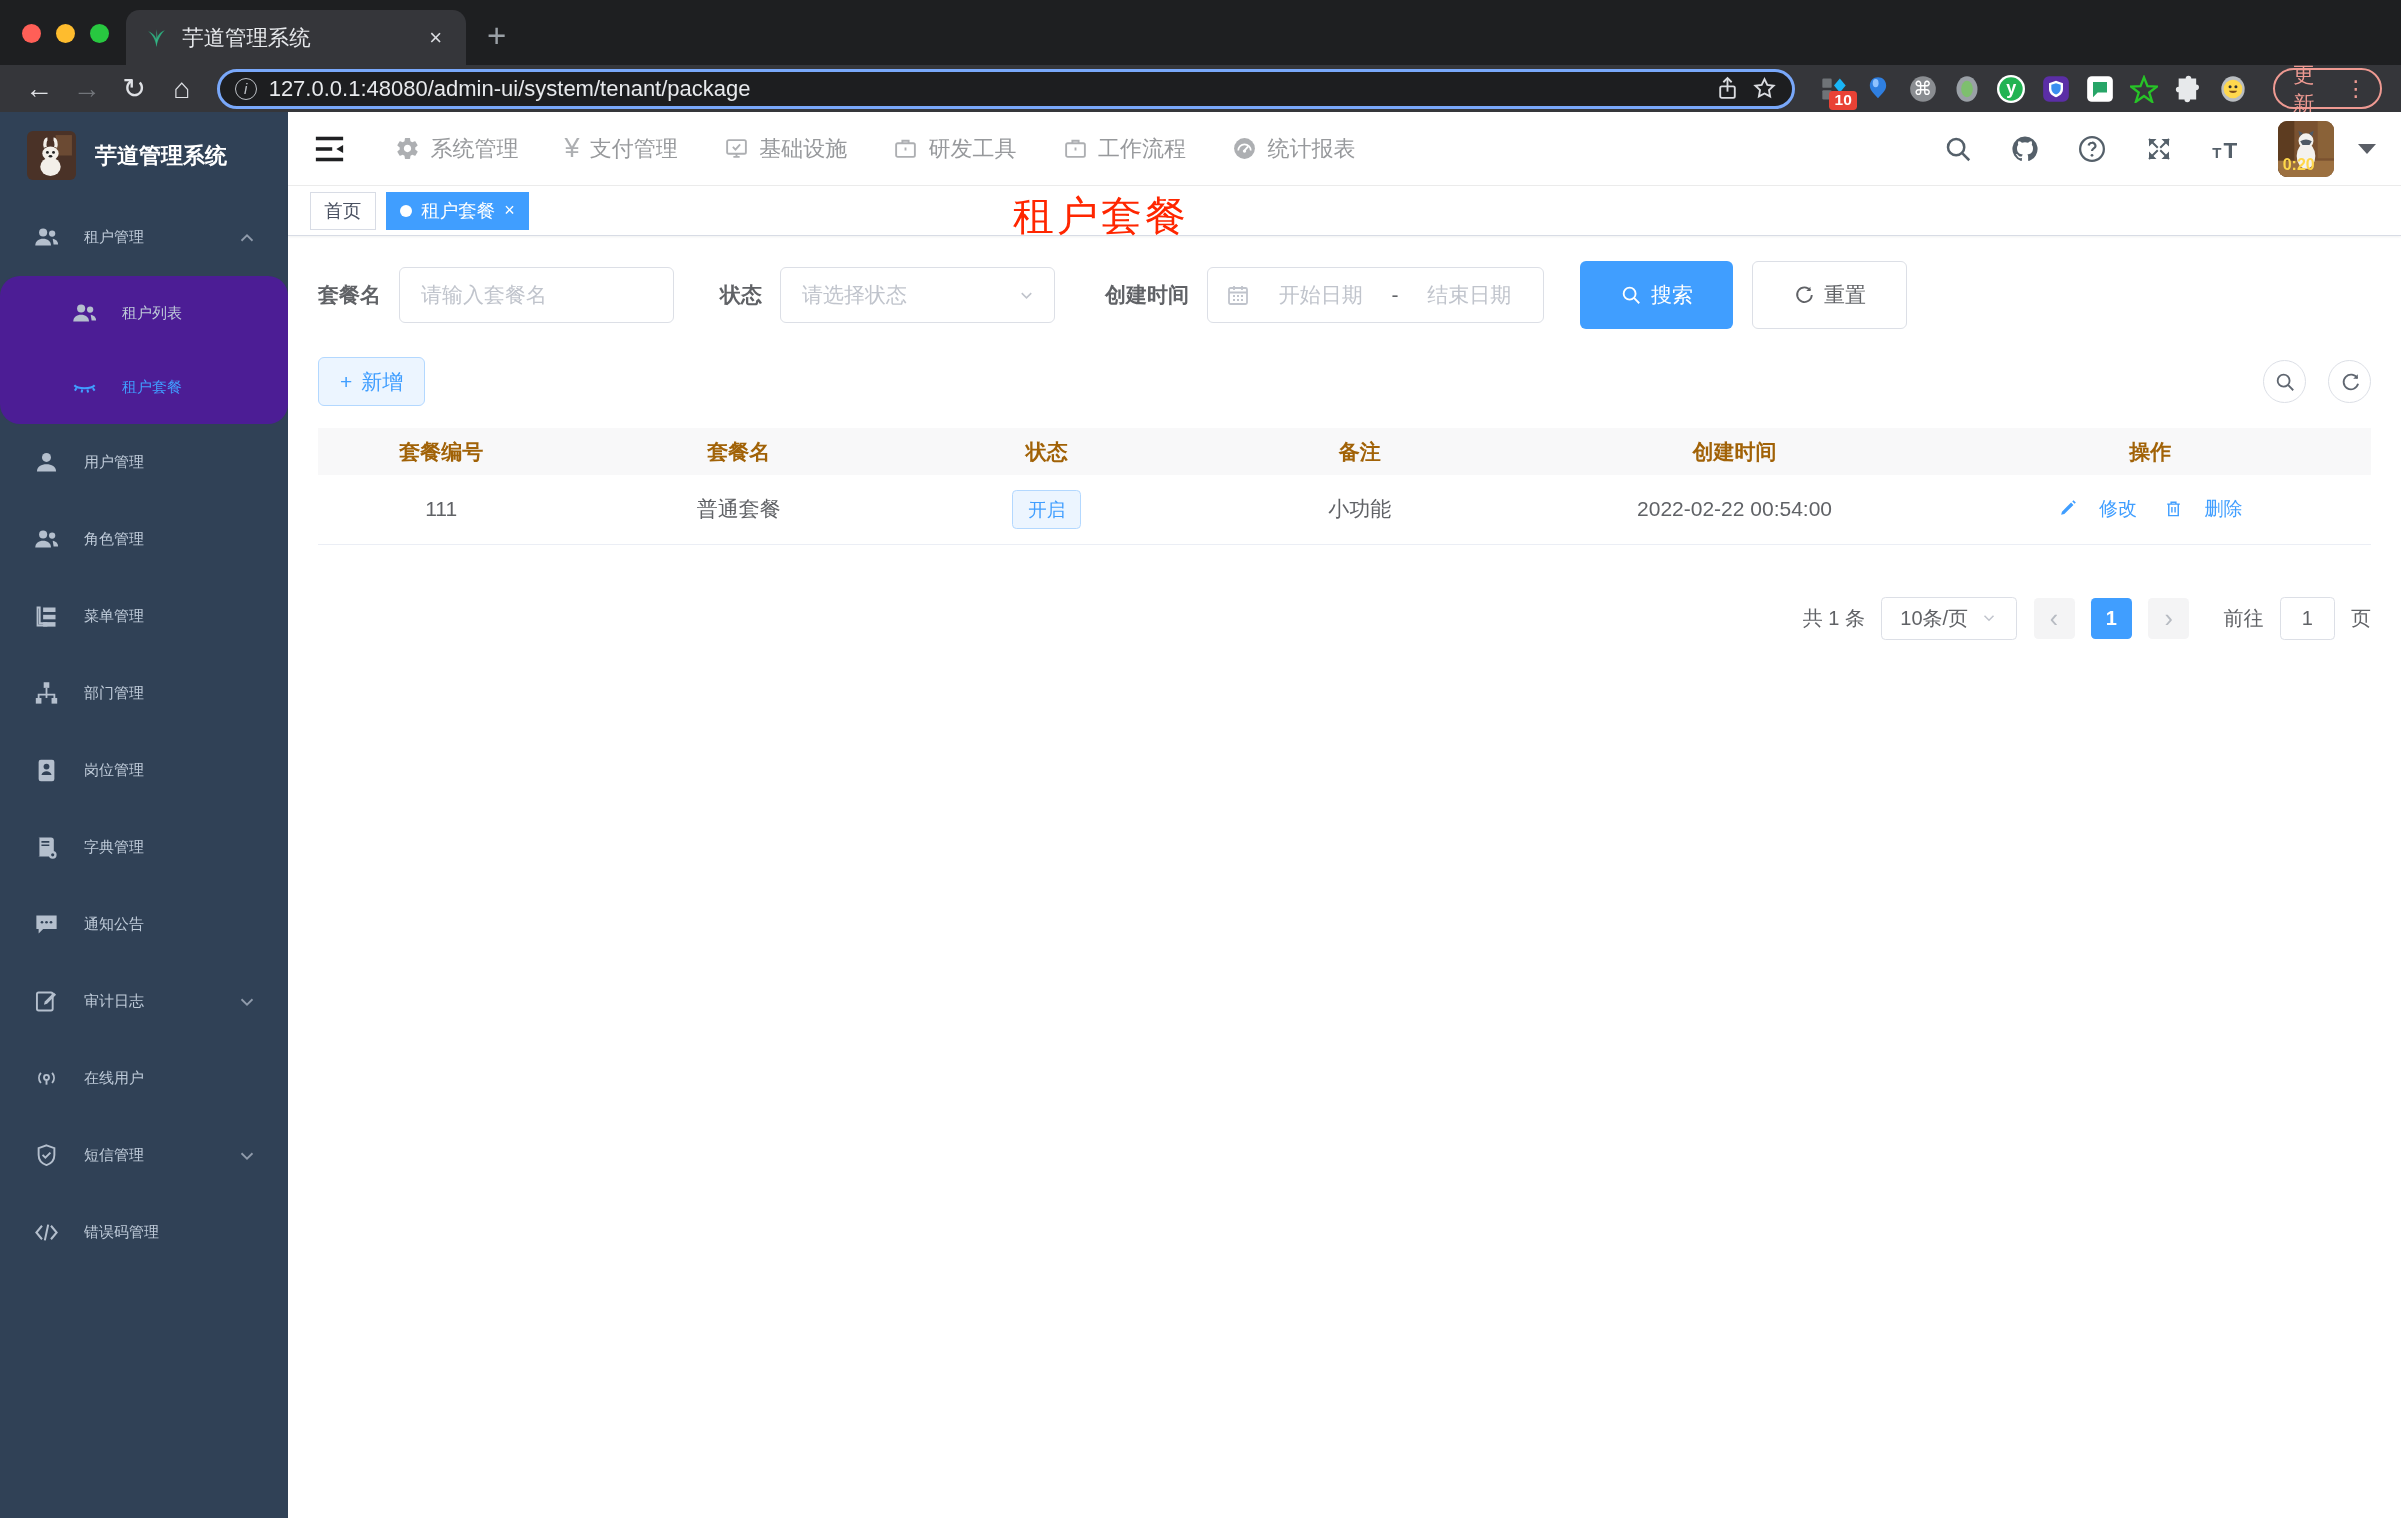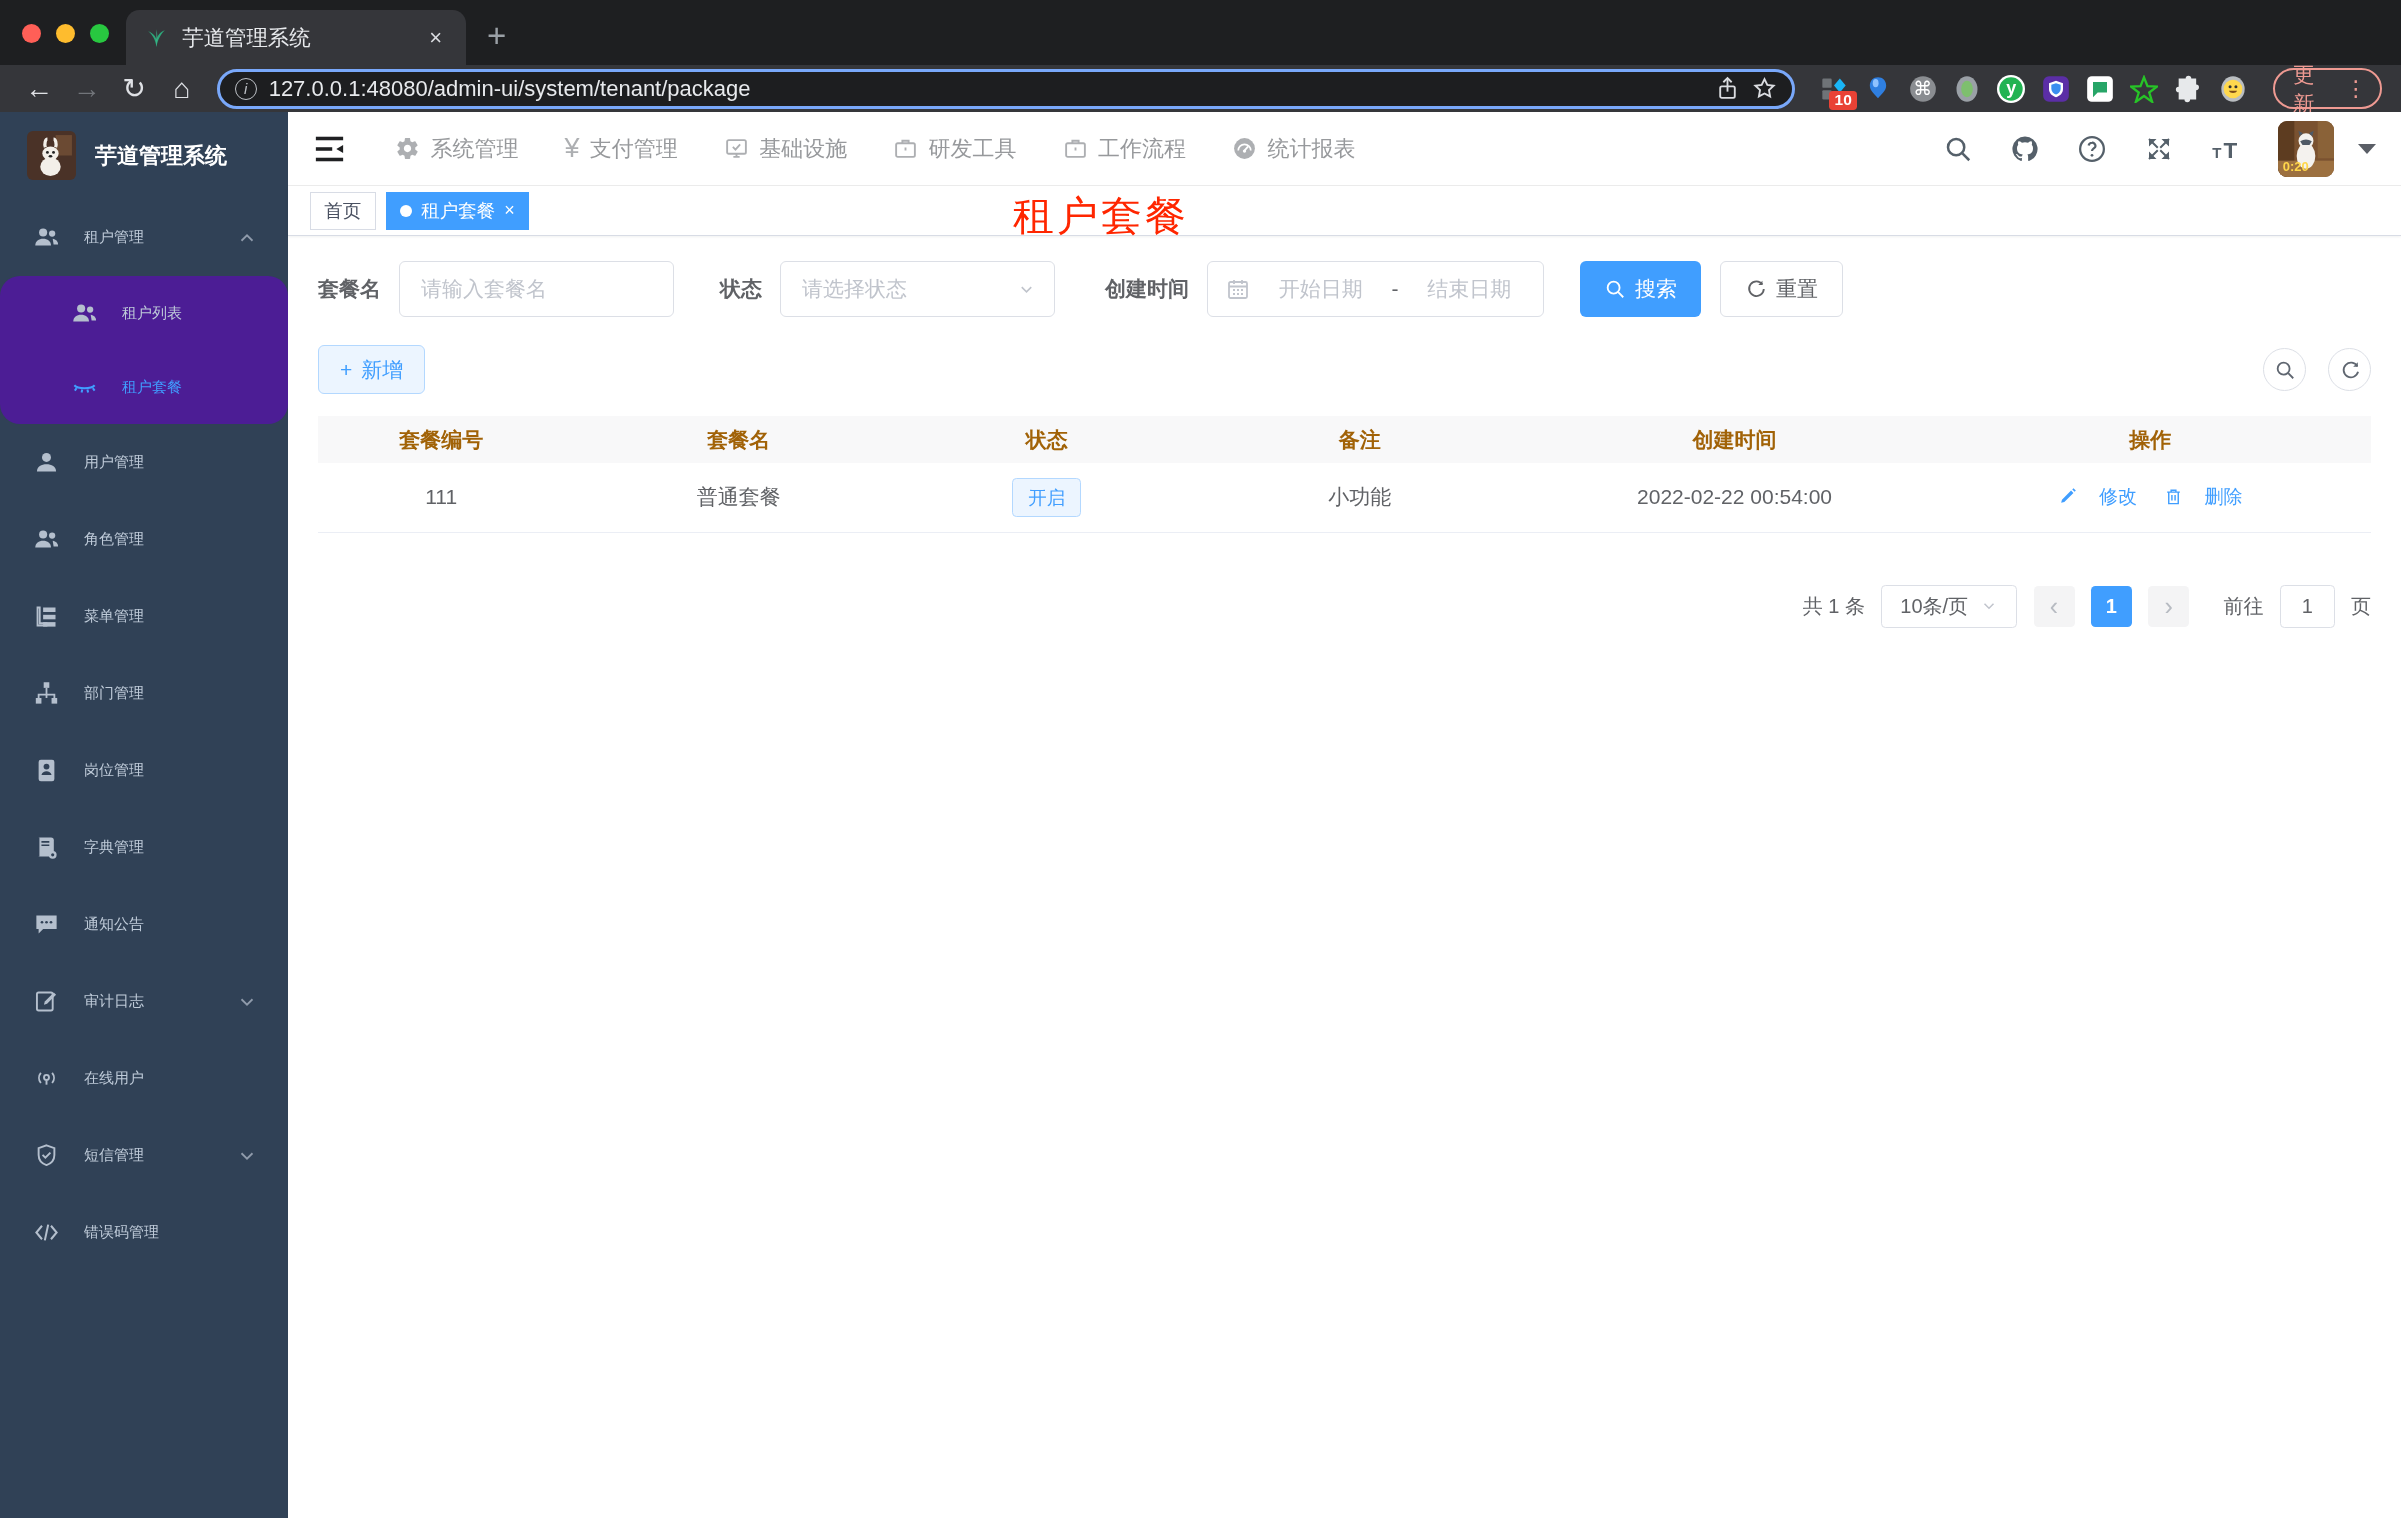--- a/index.html
+++ b/index.html
@@ -53,21 +53,21 @@
   .rightcol { flex:1; display:flex; flex-direction:column; position:relative; background:#fff; }
   .app-header { height:74px; display:flex; align-items:center; padding:0 25px; border-bottom:0.7px solid #ececec; }
   .hamb { width:33px; height:30px; color:#303133; }
   .topnav { display:flex; align-items:center; gap:46px; margin-left:49px; }
   .topnav .tn { display:flex; align-items:center; gap:10.4px; font-size:22px; color:#97999c; }
   .topnav .tn .ni { width:25px; height:25px; color:#adafb2; }
   .topnav .tn .yen { font-size:27px; color:#adafb2; line-height:1; }
   .hdr-right { margin-left:auto; display:flex; align-items:center; gap:37px; }
   .hdr-ic { width:30px; height:30px; color:#55606a; }
   .avatar { width:56px; height:56px; border-radius:9px; overflow:hidden; position:relative; flex:0 0 auto; }
-  .avatar .ovl { position:absolute; left:4.4px; bottom:3px; color:#ffd74a; font-size:13px; font-weight:bold; }
+  .avatar .ovl { position:absolute; left:4.4px; bottom:3px; color:#ffd74a; font-size:16px; font-weight:bold; }
   .caret-down { width:0; height:0; border-left:9px solid transparent; border-right:9px solid transparent;
                 border-top:10.4px solid #5a5e66; margin-left:-13.3px; }
 
   .tagsbar { height:50px; display:flex; align-items:center; gap:10.4px; padding:0 22px;
              border-bottom:0.7px solid #d8dce5; box-shadow:0 0.7px 3px rgba(0,21,41,.08); background:#fff; }
   .tag { height:38px; display:flex; align-items:center; gap:9px; padding:0 13.3px; font-size:18.5px;
          border:0.7px solid #d8dce5; background:#fff; color:#495060; }
   .tag.active { background:#409eff; border-color:#409eff; color:#fff; }
   .tag .dot { width:12px; height:12px; border-radius:50%; background:#fff; }
   .tag .x { font-size:18px; }
@@ -79,21 +79,21 @@
   .filters { display:flex; align-items:center; }
   .flabel { font-size:21px; color:#606266; font-weight:bold; margin-right:18px; white-space:nowrap; }
   .fbox { height:56px; border:0.7px solid #dcdfe6; border-radius:6px; display:flex; align-items:center;
           background:#fff; font-size:21px; color:#c0c4cc; }
   .inp-name { width:275px; padding:0 21px; margin-right:46px; }
   .sel-status { width:275px; padding:0 18px 0 21px; margin-right:50px; justify-content:space-between; }
   .sel-caret { width:19px; height:19px; color:#c0c4cc; }
   .daterange { width:337px; padding:0 18px; gap:15px; margin-right:18px; }
   .daterange .cal { width:24px; height:24px; color:#c0c4cc; flex:0 0 auto; }
   .daterange .sep { color:#606266; }
-  .btn { height:56px; border-radius:6px; display:flex; align-items:center; gap:9px; font-size:21px; padding:0 24px; }
+  .btn { height:68px; border-radius:6px; display:flex; align-items:center; gap:9px; font-size:21px; padding:0 40px; }
   .btn-search { background:#409eff; color:#fff; margin-left:18px; }
   .btn-reset { background:#fff; color:#606266; border:0.7px solid #dcdfe6; margin-left:19px; }
   .bic { width:22px; height:22px; }
 
   .toolbar-row { margin-top:28px; display:flex; align-items:center; }
   .btn-add { height:49px; padding:0 21px; background:#ecf5ff; border:0.7px solid #b3d8ff; color:#409eff;
              border-radius:6px; display:flex; align-items:center; gap:9px; font-size:21px; }
   .circ-group { margin-left:auto; display:flex; gap:22px; }
   .circ { width:43px; height:43px; border-radius:50%; border:0.7px solid #dcdfe6; display:flex; align-items:center;
           justify-content:center; color:#5f6670; }

